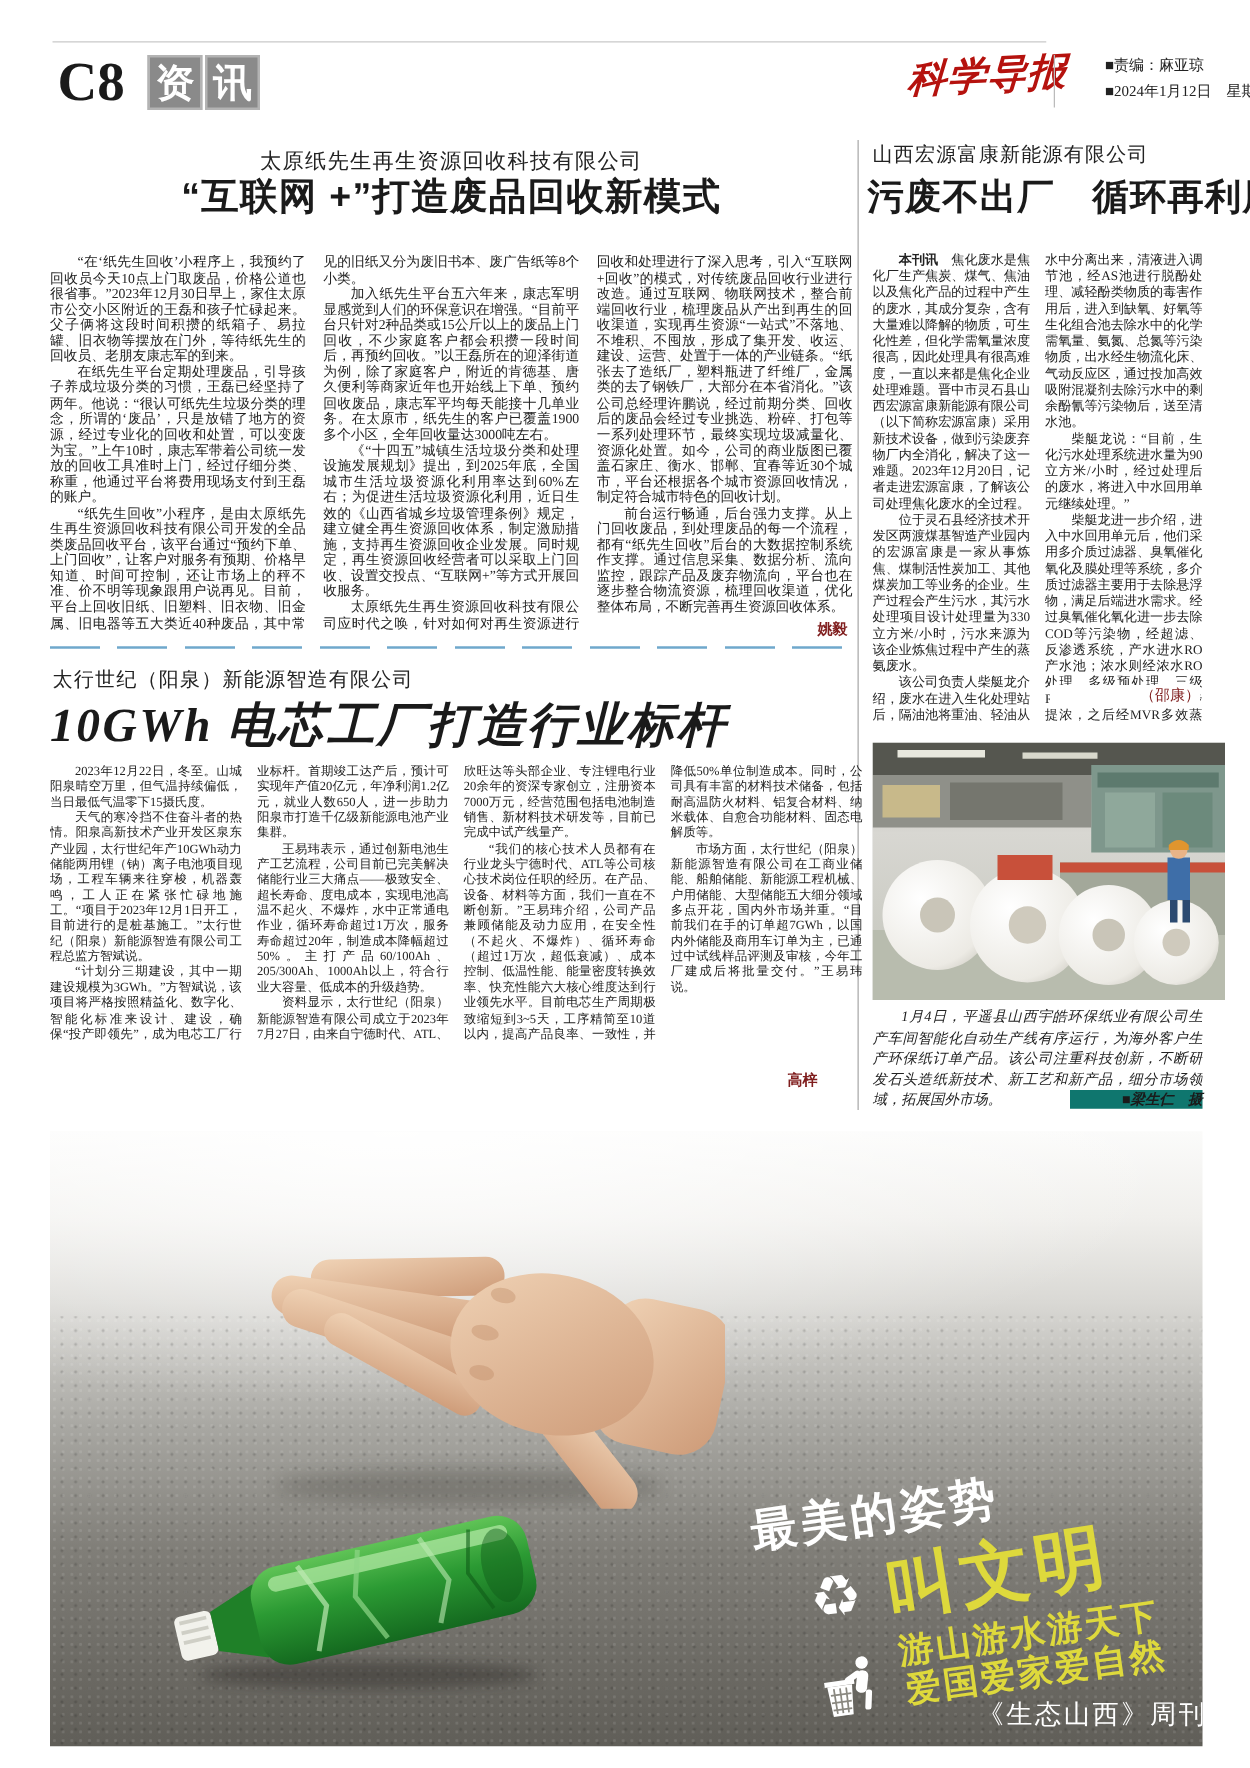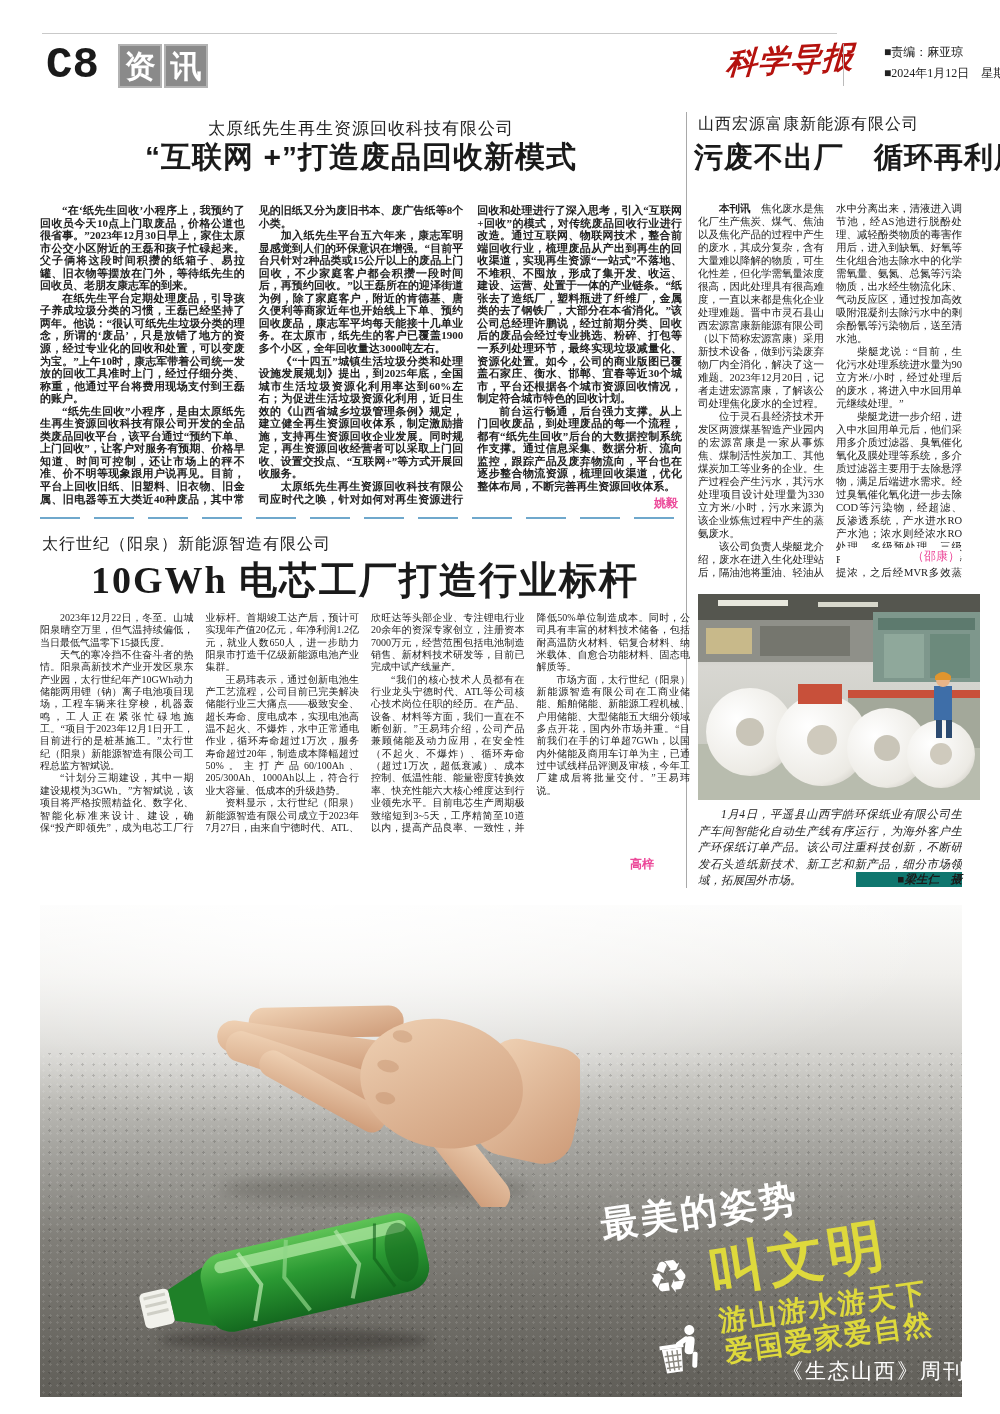--- a/index.html
+++ b/index.html
@@ -2,58 +2,58 @@
 <html><head>
 <meta charset="utf-8">
 <style>
   html,body{margin:0;padding:0;background:#ffffff;}
   .page{position:relative;width:1000px;height:1414px;background:#fff;overflow:hidden;
         font-family:"Liberation Serif","DejaVu Serif",serif;color:#1a1a1a;}
   .abs{position:absolute;}
 
   
   .topline{left:42px;top:33px;width:795px;height:1px;background:#c9c9c9;}
-  .section-code{left:46px;top:40px;font-size:44px;font-weight:bold;font-family:Liberation Mono, monospace;}
+  .section-code{left:46px;top:40px;font-size:44px;font-weight:bold;font-family:Liberation Serif, serif;}
   .label-block{top:44px;width:44px;height:44px;background:#8a8a8a;color:#fff;text-align:center;
                line-height:46px;font-size:31px;font-weight:bold;font-family:"Liberation Sans","DejaVu Sans",sans-serif;
                box-shadow:inset 0 0 0 2px rgba(255,255,255,.35);}
   .masthead{left:726px;top:40px;width:112px;color:#b5120e;font-size:31px;font-weight:bold;
             font-style:italic;transform:rotate(-3deg) skewX(-6deg);letter-spacing:1px;white-space:nowrap;}
   .head-vrule{left:843px;top:44px;width:1px;height:42px;background:#bbb;}
   .credit-lines{left:884px;top:42px;font-size:12px;line-height:21px;color:#222;white-space:nowrap;}
 
   
   .kicker{font-size:17px;color:#222;letter-spacing:1px;}
   .body-cols{overflow:hidden;text-align:justify;color:#222;}
   .body-cols p{margin:0;text-indent:2em;}
-  .byline{font-weight:bold;font-size:12px;text-align:right;color:#ec4899;}
+  .byline{font-weight:bold;font-size:12px;text-align:right;color:#7f1d1d;}
   .vrule-main{left:686px;top:112px;width:1px;height:776px;background:#a9a9a9;}
   .dash-divider{left:40px;top:517px;width:648px;height:2px;
     background:repeating-linear-gradient(90deg,#6fa8cc 0 40px,transparent 40px 54px);}
 
   
   .a1-kicker{left:40px;top:117px;width:642px;text-align:center;}
   .a1-title{left:40px;top:137px;width:642px;text-align:center;font-size:30px;font-weight:bold;
             font-family:"Liberation Sans","DejaVu Sans",sans-serif;letter-spacing:1px;white-space:nowrap;}
   .a1-body{left:40px;top:204px;width:642px;height:310px;column-count:3;column-gap:14px;
-           font-size:11px;line-height:12.55px;font-weight:bold;}
+           font-size:11px;line-height:12.55px;}
   .a1-byline{left:560px;top:495px;width:118px;}
 
   
   .a2-kicker{left:698px;top:114px;width:264px;}
   .a2-title{left:694px;top:138px;width:270px;text-align:center;font-size:29px;font-weight:bold;
             letter-spacing:1px;white-space:nowrap;}
   .a2-body{left:698px;top:202px;width:264px;height:378px;column-count:2;column-gap:12px;
            font-size:10.5px;line-height:13px;}
   .a2-byline{left:840px;top:548px;width:120px;background:#fff;}
 
   
   .a3-kicker{left:42px;top:534px;width:640px;}
-  .a3-title{left:40px;top:555px;width:650px;text-align:center;font-size:38px;font-weight:bold;
-            letter-spacing:2px;white-space:nowrap;}
+  .a3-title{left:40px;top:555px;width:650px;font-size:38px;font-weight:bold;
+            letter-spacing:2px;white-space:nowrap;font-style:italic;}
   .a3-body{left:40px;top:612px;width:650px;height:260px;column-count:4;column-gap:12px;
            font-size:10px;line-height:12.35px;}
   .a3-byline{left:546px;top:856px;width:108px;background:#fff;}
 
   
   .photo-box{left:698px;top:594px;width:282px;height:206px;overflow:hidden;background:#d8d8d4;}
   .caption{left:698px;top:806px;width:264px;height:84px;font-size:11.5px;line-height:16.5px;
            font-style:italic;text-align:justify;color:#222;overflow:hidden;}
   .caption p{margin:0;text-indent:2em;}
   .caption-credit{left:856px;top:872px;width:106px;text-align:right;font-size:11.5px;font-weight:bold;

